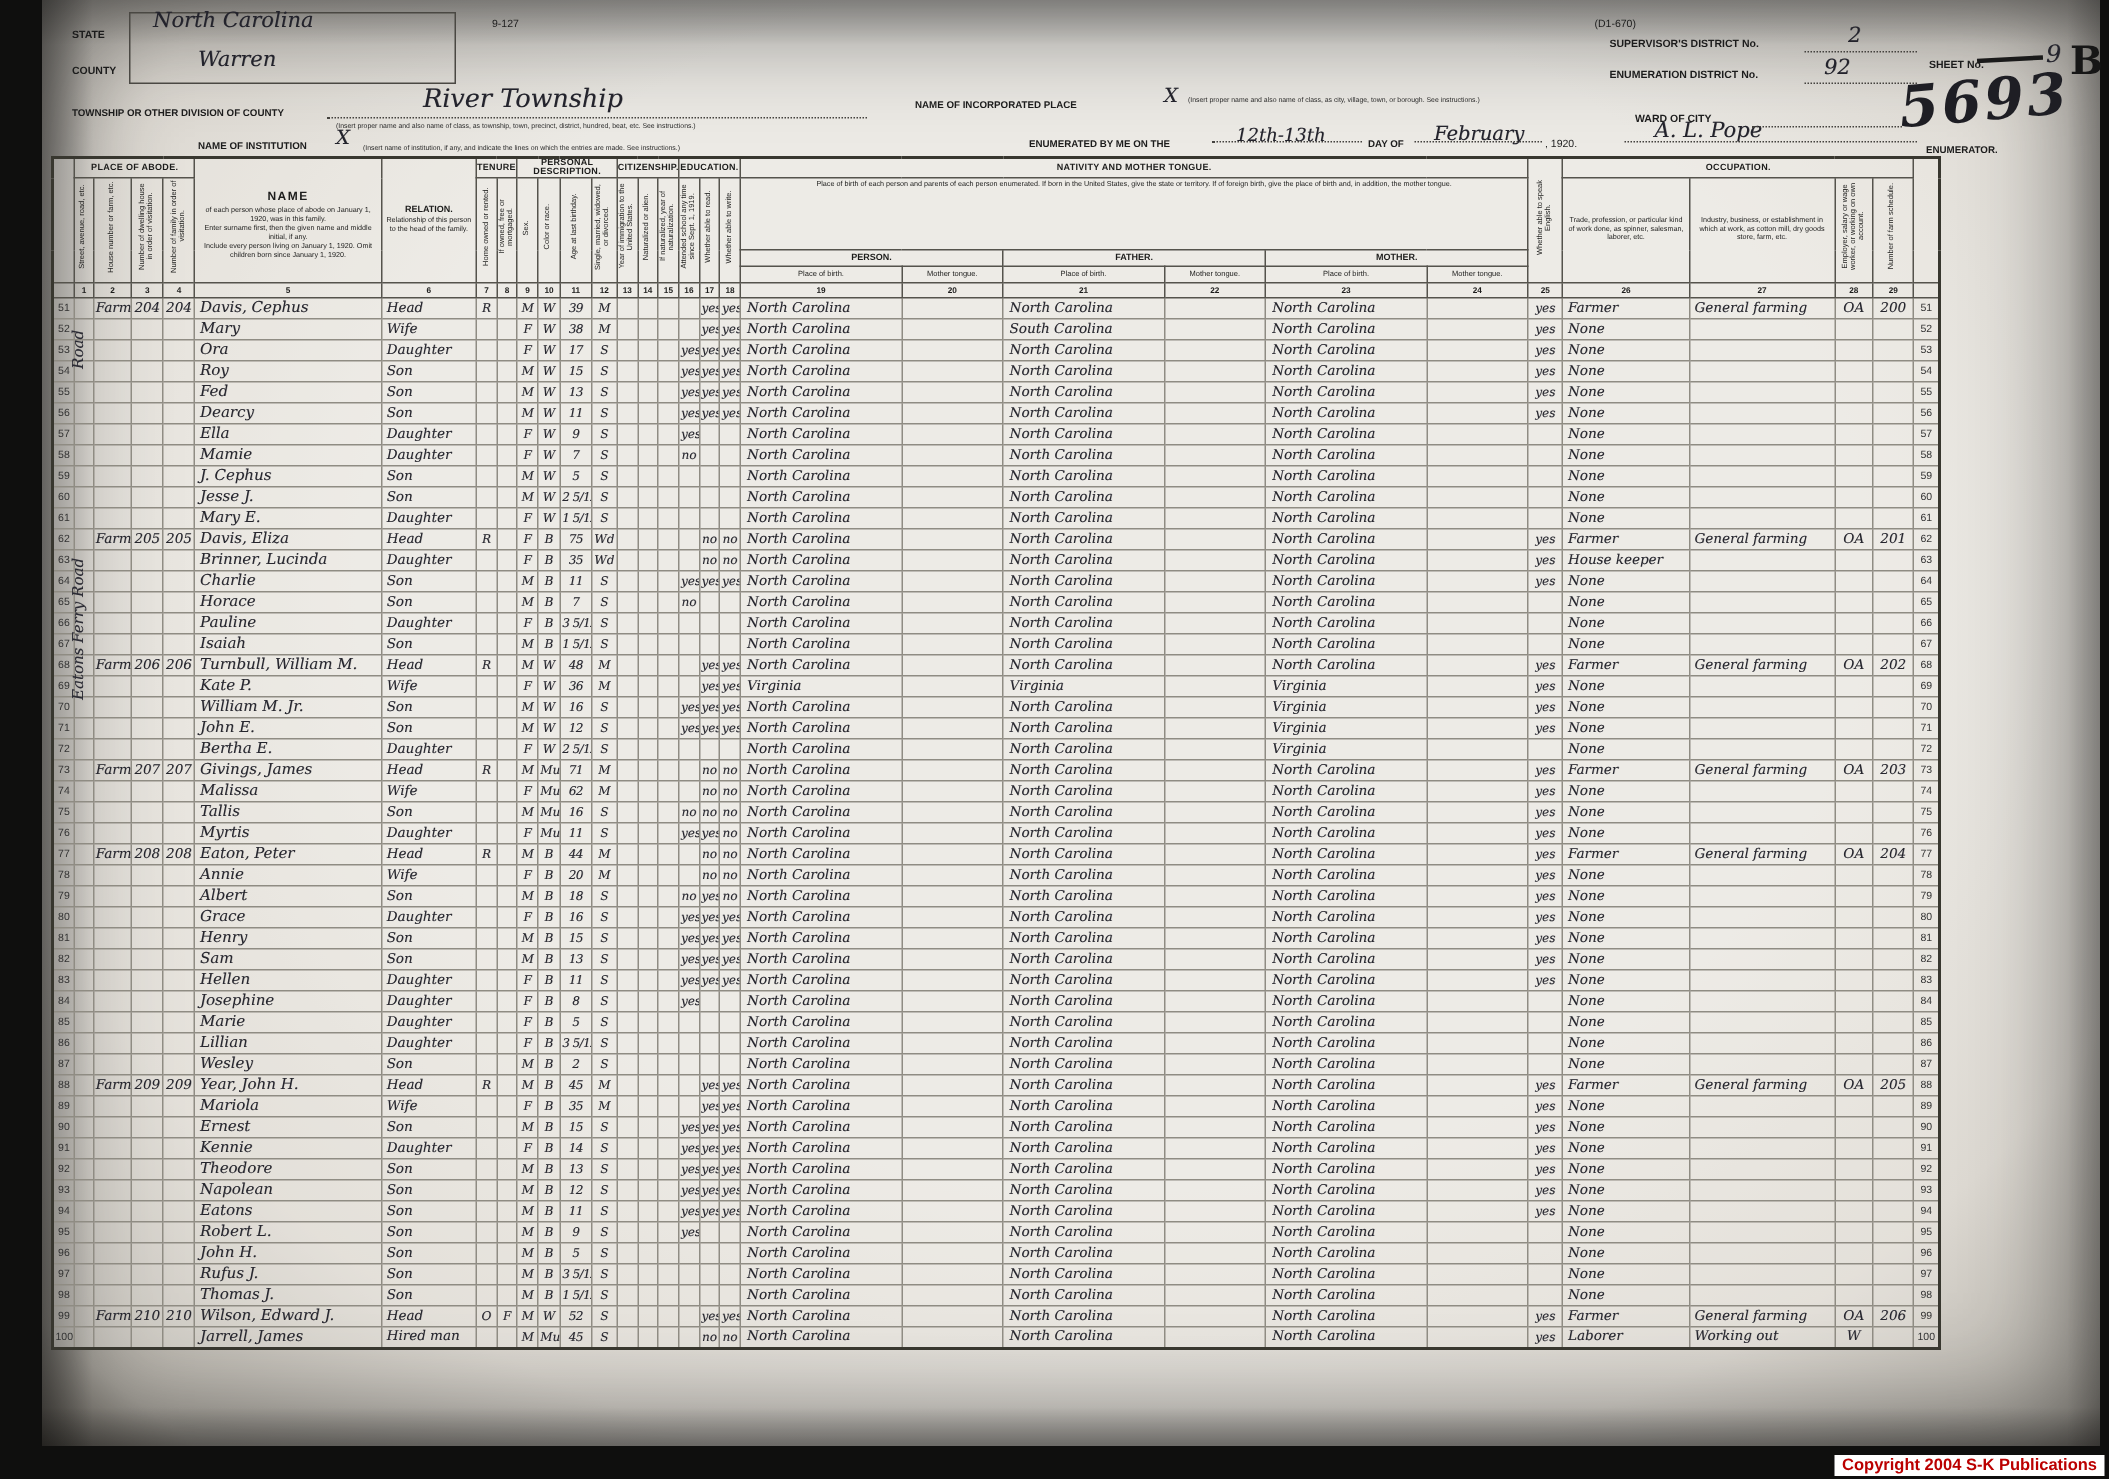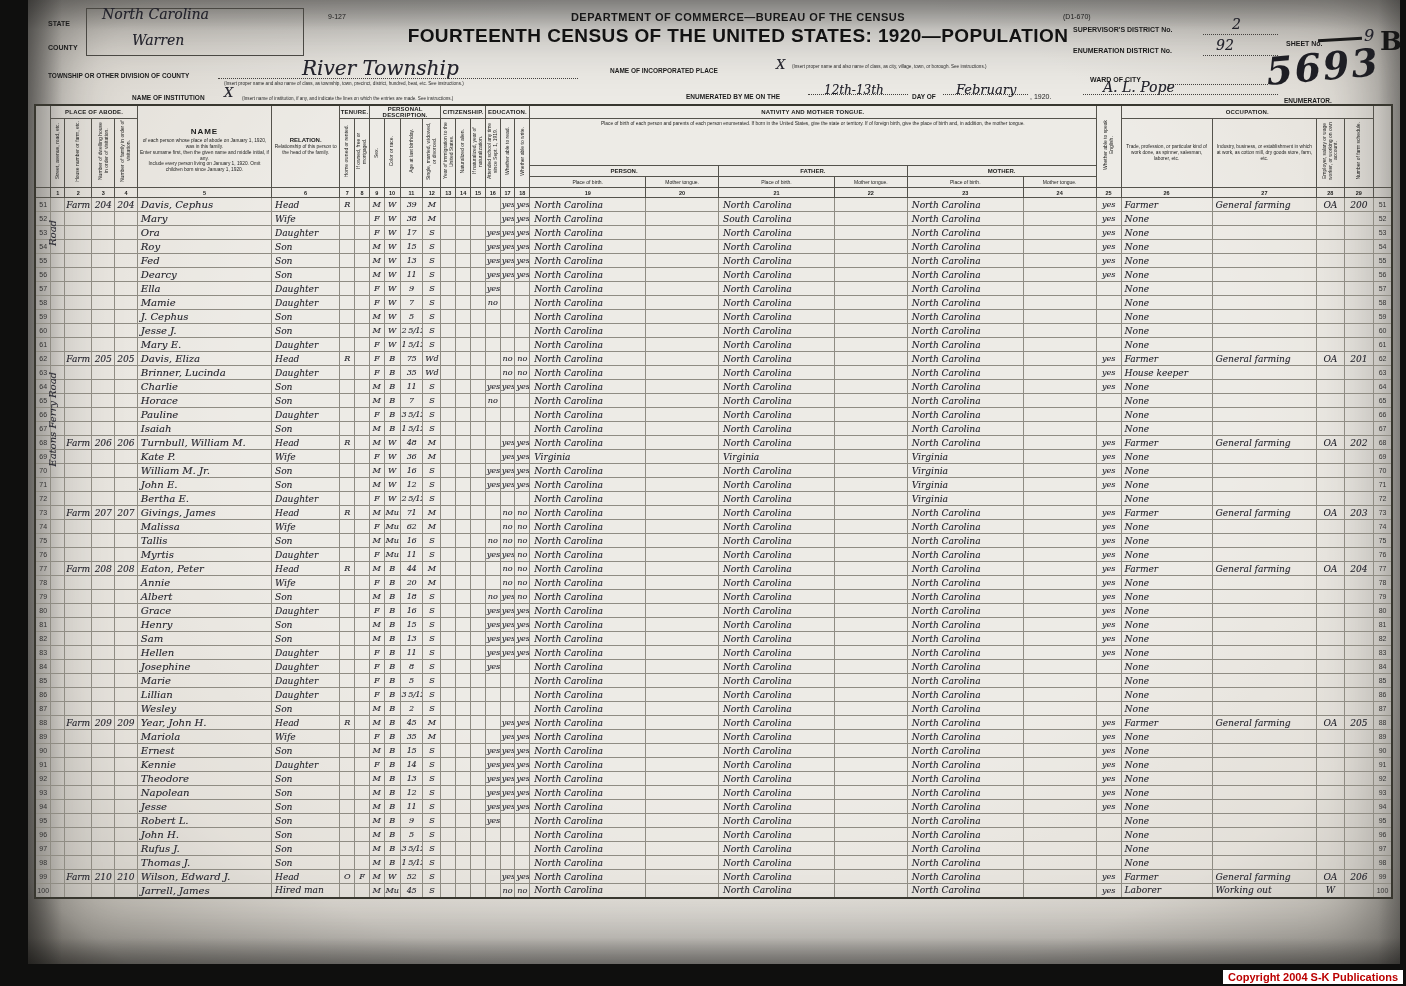--- a/index.html
+++ b/index.html
@@ -31,21 +31,21 @@
     font-weight:bold; font-size:11px; letter-spacing:.5px; color:#171717; }
   .main-title { position:absolute; left:320px; width:780px; top:25px; text-align:center;
     font-weight:bold; font-size:19px; letter-spacing:.4px; color:#121212; }
   .stamp { position:absolute; left:1238px; top:44px; font:bold italic 38px "DejaVu Serif", serif;
     color:#1e1e24; transform:rotate(-5deg); letter-spacing:2px; }
   .sheet-b { position:absolute; left:1352px; top:26px; font:bold 26px "DejaVu Serif", serif; color:#161616; }
   .sheet-strike { position:absolute; left:1290px; top:38px; width:44px; height:3px;
     background:#1a1a1a; transform:rotate(-3deg); }
 
   .table-area { position:absolute; left:6px; top:104px; width:1363px; z-index:4; }
-  table.census { border-collapse:collapse; table-layout:fixed; width:1359px;
+  table.census { border-collapse:collapse; table-layout:fixed; width:1260px;
     border:2px solid #38372f; background:rgba(240,238,233,.35); }
   th, td { border:1px solid #8f8c83; overflow:hidden; }
   thead th { border-color:#55534c; color:#1d1d1c; font-weight:normal; vertical-align:middle;
     text-align:center; padding:0; }
   .grp { font-weight:bold; font-size:6px; letter-spacing:.2px; height:12px; }
   .vcell { vertical-align:middle; padding:1px 0; }
   .vt { writing-mode:vertical-rl; transform:rotate(180deg); font-size:5px; line-height:1.1;
     display:inline-block; max-height:62px; }
   .name-h .big { font-weight:bold; font-size:8px; letter-spacing:1px; }
   .name-h div { font-size:4.8px; line-height:1.25; padding:0 2px; }
@@ -83,30 +83,28 @@
   <div class="paper">
 
     <div class="form-header">
 
       <div class="hdr-box" style="left:58px; top:8px; width:218px; height:48px;"></div>
       <span class="plbl" style="left:20px; top:20px; font-size:7px;">STATE</span>
       <span class="hwt" style="left:74px; top:6px; font-size:14px;">North Carolina</span>
       <span class="plbl" style="left:20px; top:44px; font-size:7px;">COUNTY</span>
       <span class="hwt" style="left:104px; top:32px; font-size:14px;">Warren</span>
       <span class="plbl" style="left:20px; top:72px; font-size:6.5px;">TOWNSHIP OR OTHER DIVISION OF COUNTY</span>
-      <span class="hwt" style="left:274px; top:56px; font-size:20px;">River Township</span>
+      <span class="hwt" style="left:254px; top:56px; font-size:17px;">River Township</span>
       <div class="dot" style="left:190px; top:78px; width:360px;"></div>
       <span class="pnote" style="left:196px; top:81px;">(Insert proper name and also name of class, as township, town, precinct, district, hundred, beat, etc.   See instructions.)</span>
       <span class="plbl" style="left:104px; top:94px; font-size:6.5px;">NAME OF INSTITUTION</span>
       <span class="hwt" style="left:196px; top:85px; font-size:13px;">X</span>
       <span class="pnote" style="left:214px; top:96px;">(Insert name of institution, if any, and indicate the lines on which the entries are made.   See instructions.)</span>
 
       <span class="plbl" style="left:300px; top:13px; font-size:7px; font-weight:normal;">9-127</span>
-      <div class="dept-line">DEPARTMENT OF COMMERCE—BUREAU OF THE CENSUS</div>
-      <div class="main-title">FOURTEENTH CENSUS OF THE UNITED STATES: 1920—POPULATION</div>
       <span class="plbl" style="left:582px; top:67px; font-size:6.5px;">NAME OF INCORPORATED PLACE</span>
       <span class="hwt" style="left:748px; top:57px; font-size:13px;">X</span>
       <span class="pnote" style="left:764px; top:64px; max-width:260px; white-space:normal; line-height:1.2;">(Insert proper name and also name of class, as city, village, town, or borough.   See instructions.)</span>
       <span class="plbl" style="left:658px; top:93px; font-size:6.5px;">ENUMERATED BY ME ON THE</span>
       <span class="hwt" style="left:796px; top:83px; font-size:12px;">12th-13th</span>
       <span class="plbl" style="left:884px; top:93px; font-size:6.5px;">DAY OF</span>
       <span class="hwt" style="left:928px; top:82px; font-size:13px;">February</span>
       <span class="plbl" style="left:1002px; top:93px; font-size:7px; font-weight:normal;">, 1920.</span>
       <span class="hwt" style="left:1075px; top:79px; font-size:14px;">A. L. Pope</span>
       <span class="plbl" style="left:1256px; top:97px; font-size:6.5px;">ENUMERATOR.</span>
@@ -1680,21 +1678,21 @@
               <td class="c-emp hw"></td>
               <td class="c-farm hw"></td>
               <td class="c-n2">93</td>
             </tr>
             <tr>
               <td class="c-n">94</td>
               <td class="c-st hw"></td>
               <td class="c-hn hw"></td>
               <td class="c-dw hw"></td>
               <td class="c-fam hw"></td>
-              <td class="c-name hw">Jesse</td>
+              <td class="c-name hw">Eatons</td>
               <td class="c-rel hw">Son</td>
               <td class="c-t1 hw"></td>
               <td class="c-t2 hw"></td>
               <td class="c-sex hw">M</td>
               <td class="c-race hw">B</td>
               <td class="c-age hw">11</td>
               <td class="c-mar hw">S</td>
               <td class="c-c1 hw"></td>
               <td class="c-c2 hw"></td>
               <td class="c-c3 hw"></td>

